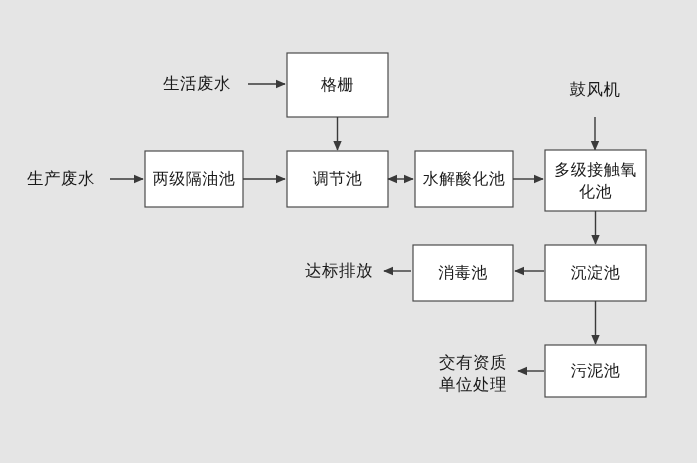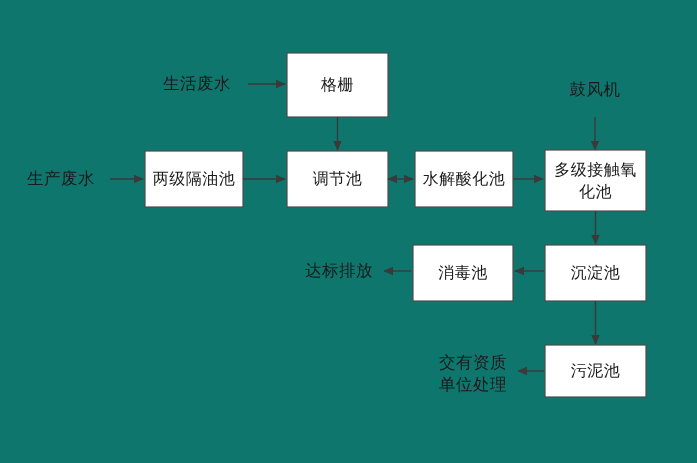--- a/index.html
+++ b/index.html
@@ -11,21 +11,21 @@
   body {
     width: 697px;
     height: 463px;
     font-family: "DejaVu Sans", sans-serif;
     overflow: hidden;
   }
   #flow-root {
     position: relative;
     width: 697px;
     height: 463px;
-    background: #0f766e;
+    background: #e5e5e5;
   }
   svg#flow-svg {
     display: block;
     width: 697px;
     height: 463px;
   }
   .node-box {
     fill: #ffffff;
     stroke: #4b4b4b;
     stroke-width: 1.2;

